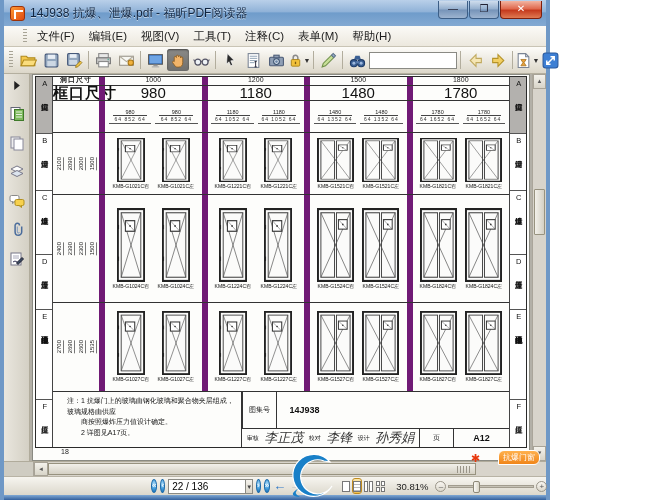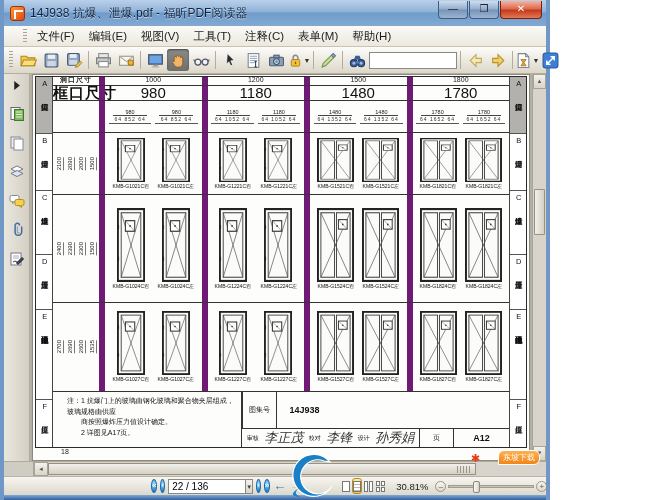--- a/index.html
+++ b/index.html
@@ -817,16 +817,16 @@
   </div>
 
   <div class="bottomborder"></div>
 
   <div class="watermark">
     <svg width="52" height="48" viewBox="0 0 52 48">
       <path d="M44 10 A21 21 0 1 0 46 34 A17 17 0 1 1 38 9 Z" fill="#1980c8" stroke="#fff" stroke-width="1.2"></path>
       <path d="M10 38 Q2 44 14 45 Q6 41 13 36 Z" fill="#1980c8"></path>
     </svg>
     <div class="wm-star">✱</div>
-    <div class="wm-badge">东坡下载</div>
+    <div class="wm-badge">抗爆门窗</div>
   </div>
 
 </div>
 
 </body></html>

